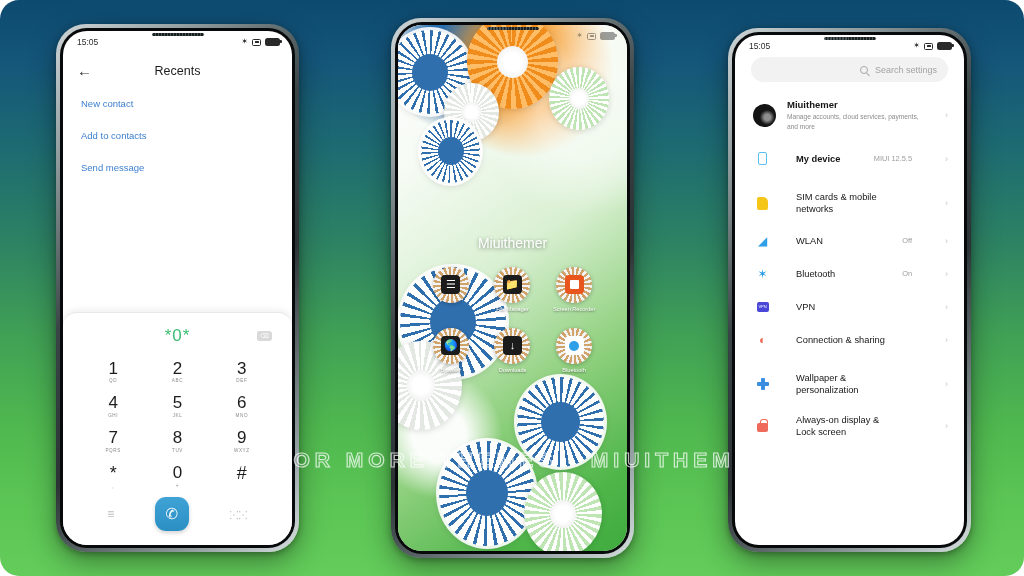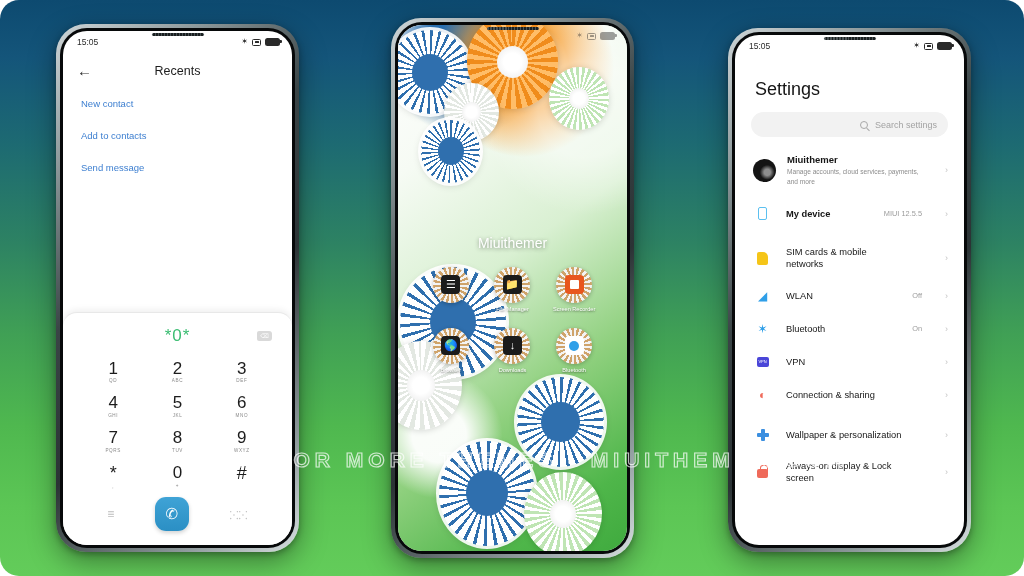--- a/index.html
+++ b/index.html
@@ -252,21 +252,21 @@
     width:23px;height:23px;border-radius:50%;flex:none;
     background:radial-gradient(circle at 62% 58%, #8e8e8e 0 16%, #141414 38%);
   }
   .profile-text { flex:1; min-width:0; }
   .profile-name { font-size:9.5px; color:#161616; font-weight:bold; }
   .profile-sub { font-size:6.6px; color:#8c8c8c; line-height:1.45; margin-top:2px; }
   .chev { color:#c4c4c4; font-size:9px; flex:none; margin-left:4px; }
 
   .set-list { flex:1; }
   .set-row {
-    display:flex; align-items:center; gap:16px;
+    display:flex; align-items:center; gap:26px;
     padding:9px 16px 9px 20px; cursor:pointer;
   }
   .set-ic { width:15px; height:15px; flex:none; display:flex; align-items:center; justify-content:center; }
   .set-label { flex:1; font-size:9.3px; color:#171717; line-height:1.3; }
   .set-val { font-size:7.4px; color:#9b9b9b; margin-right:3px; }
   .divider-gap { height:7px; }
 
   
   .g-sim { width:11px;height:13px;background:#f5c518;border-radius:2px 5px 2px 2px; }
   .g-wifi { color:#2f9fe8; font-size:12px; line-height:1; }
@@ -484,21 +484,20 @@
 
         <div class="statusbar">
           <span>15:05</span>
           <span class="sb-icons">
             <span class="ic-bt">✶</span>
             <span class="ic-vib"></span>
             <span class="ic-batt"></span>
           </span>
         </div>
 
-        <div class="settings-title">Settings</div>
 
         <div class="search-box">
           <span class="mag"></span>
           <span class="search-ph">Search settings</span>
         </div>
 
         <div class="profile-row">
           <div class="avatar"></div>
           <div class="profile-text">
             <div class="profile-name">Miuithemer</div>

